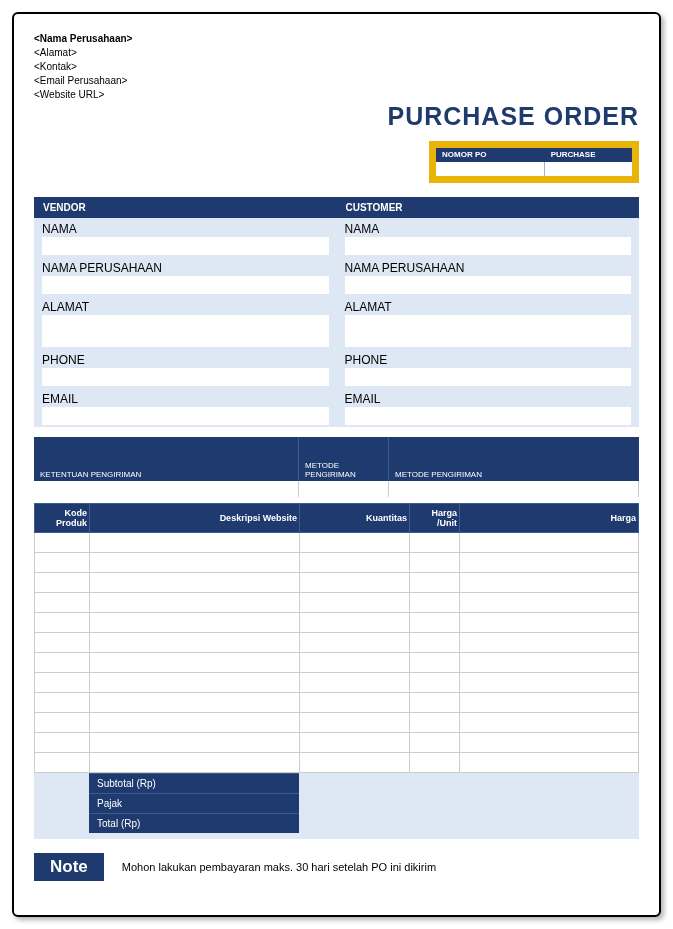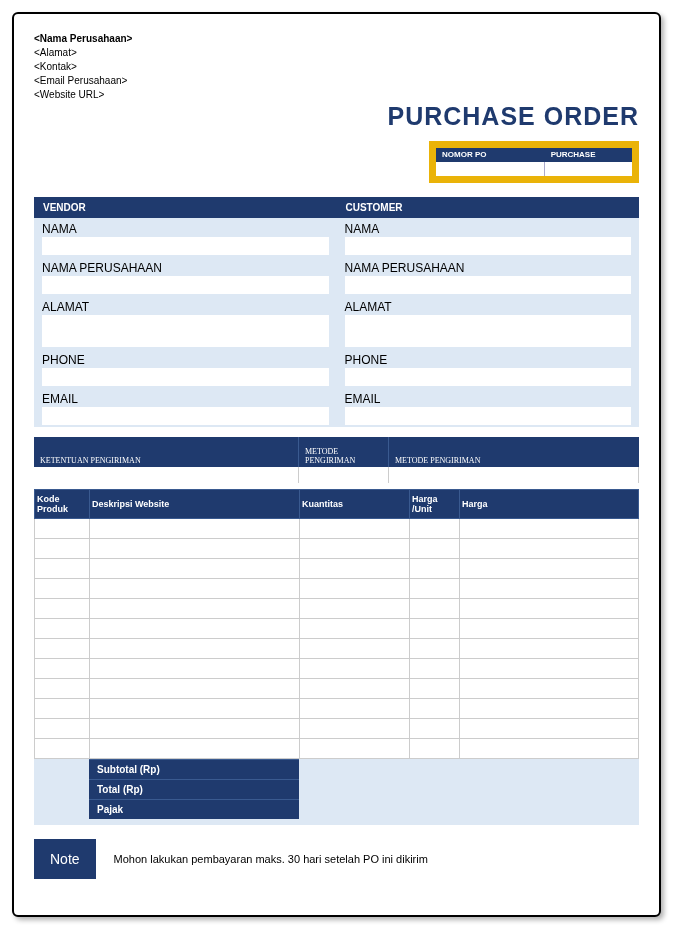--- a/index.html
+++ b/index.html
@@ -57,63 +57,63 @@
   .field-input {
     background:#fff; border:none; width:100%;
   }
   .h-sm { height:18px; }
   .h-md { height:32px; }
   .vendor-col .field-input,
   .customer-col .field-input { margin-bottom:2px; }
 
   
   .ship-row { display:flex; margin-top:10px; }
-  .ship-cell { background:#1f3a6e; color:#fff; font-size:8px; padding:2px 6px; border-right:1px solid #3a5a90; display:flex; align-items:flex-end; height:30px;font-family:Liberation Serif, serif; }
+  .ship-cell { background:#1f3a6e; color:#fff; font-size:8px; padding:2px 6px; border-right:1px solid #3a5a90; display:flex; align-items:flex-end; height:44px; }
   .ship-cell:last-child { border-right:none; }
   .ship-cell.c1 { flex:0 0 265px; }
   .ship-cell.c2 { flex:0 0 90px; }
   .ship-cell.c3 { flex:1; }
   .ship-input-row { display:flex; background:#dde8f4; }
   .ship-input { background:#fff; height:16px; border-right:1px solid #ccc;}
   .ship-input.c1 { flex:0 0 265px; }
   .ship-input.c2 { flex:0 0 90px; }
   .ship-input.c3 { flex:1; }
 
   
   table.items {
     width:100%; border-collapse:collapse; margin-top:6px;
     table-layout:fixed;
   }
   table.items th {
     background:#1f3a6e; color:#fff; font-size:9px; font-weight:bold;
-    padding:4px 2px; border:1px solid #3a5a90; text-align:left;
+    padding:4px 2px; border:1px solid #3a5a90; text-align:right;
   }
   table.items td {
     background:#fff; height:20px; border:1px solid #ccc;
   }
   .col-code { width:55px; }
   .col-desc { width:210px; }
   .col-qty  { width:110px; }
   .col-unit { width:50px; }
   .col-price{ }
 
   
   .totals { background:#dde8f4; padding-bottom:6px;}
   .totals-row { display:flex; }
   .totals-spacer { flex:0 0 55px; }
   .totals-label {
     flex:0 0 210px; background:#1f3a6e; color:#fff;
-    font-size:10px; font-weight:bold; padding:4px 8px;
+    font-size:10px; font-weight:normal; padding:4px 8px;
     border-top:1px solid #3a5a90;
   }
   .totals-rest { flex:1; }
 
   
   .note-row { display:flex; align-items:center; margin-top:14px; }
-  .note-label { background:#1f3a6e; color:#fff; font-weight:normal; padding:12px 16px; font-size:14px; }
+  .note-label { background:#1f3a6e; color:#fff; font-weight:bold; padding:4px 16px; font-size:17px; }
   .note-text { padding-left:18px; font-size:11px; }
 </style>
 </head>
 <body>
 
 <div class="page">
 
   <div class="header">
     <div class="company">
       <div class="name">&lt;Nama Perusahaan&gt;</div>
@@ -306,26 +306,26 @@
   </table>
 
   <div class="totals">
     <div class="totals-row">
       <div class="totals-spacer"></div>
       <div class="totals-label">Subtotal (Rp)</div>
       <div class="totals-rest"></div>
     </div>
     <div class="totals-row">
       <div class="totals-spacer"></div>
-      <div class="totals-label">Total (Rp)</div>
+      <div class="totals-label">Pajak</div>
       <div class="totals-rest"></div>
     </div>
     <div class="totals-row">
       <div class="totals-spacer"></div>
-      <div class="totals-label">Pajak</div>
+      <div class="totals-label">Total (Rp)</div>
       <div class="totals-rest"></div>
     </div>
   </div>
 
   <div class="note-row">
     <div class="note-label">Note</div>
     <div class="note-text">Mohon lakukan pembayaran maks. 30 hari setelah PO ini dikirim</div>
   </div>
 
 </div>

